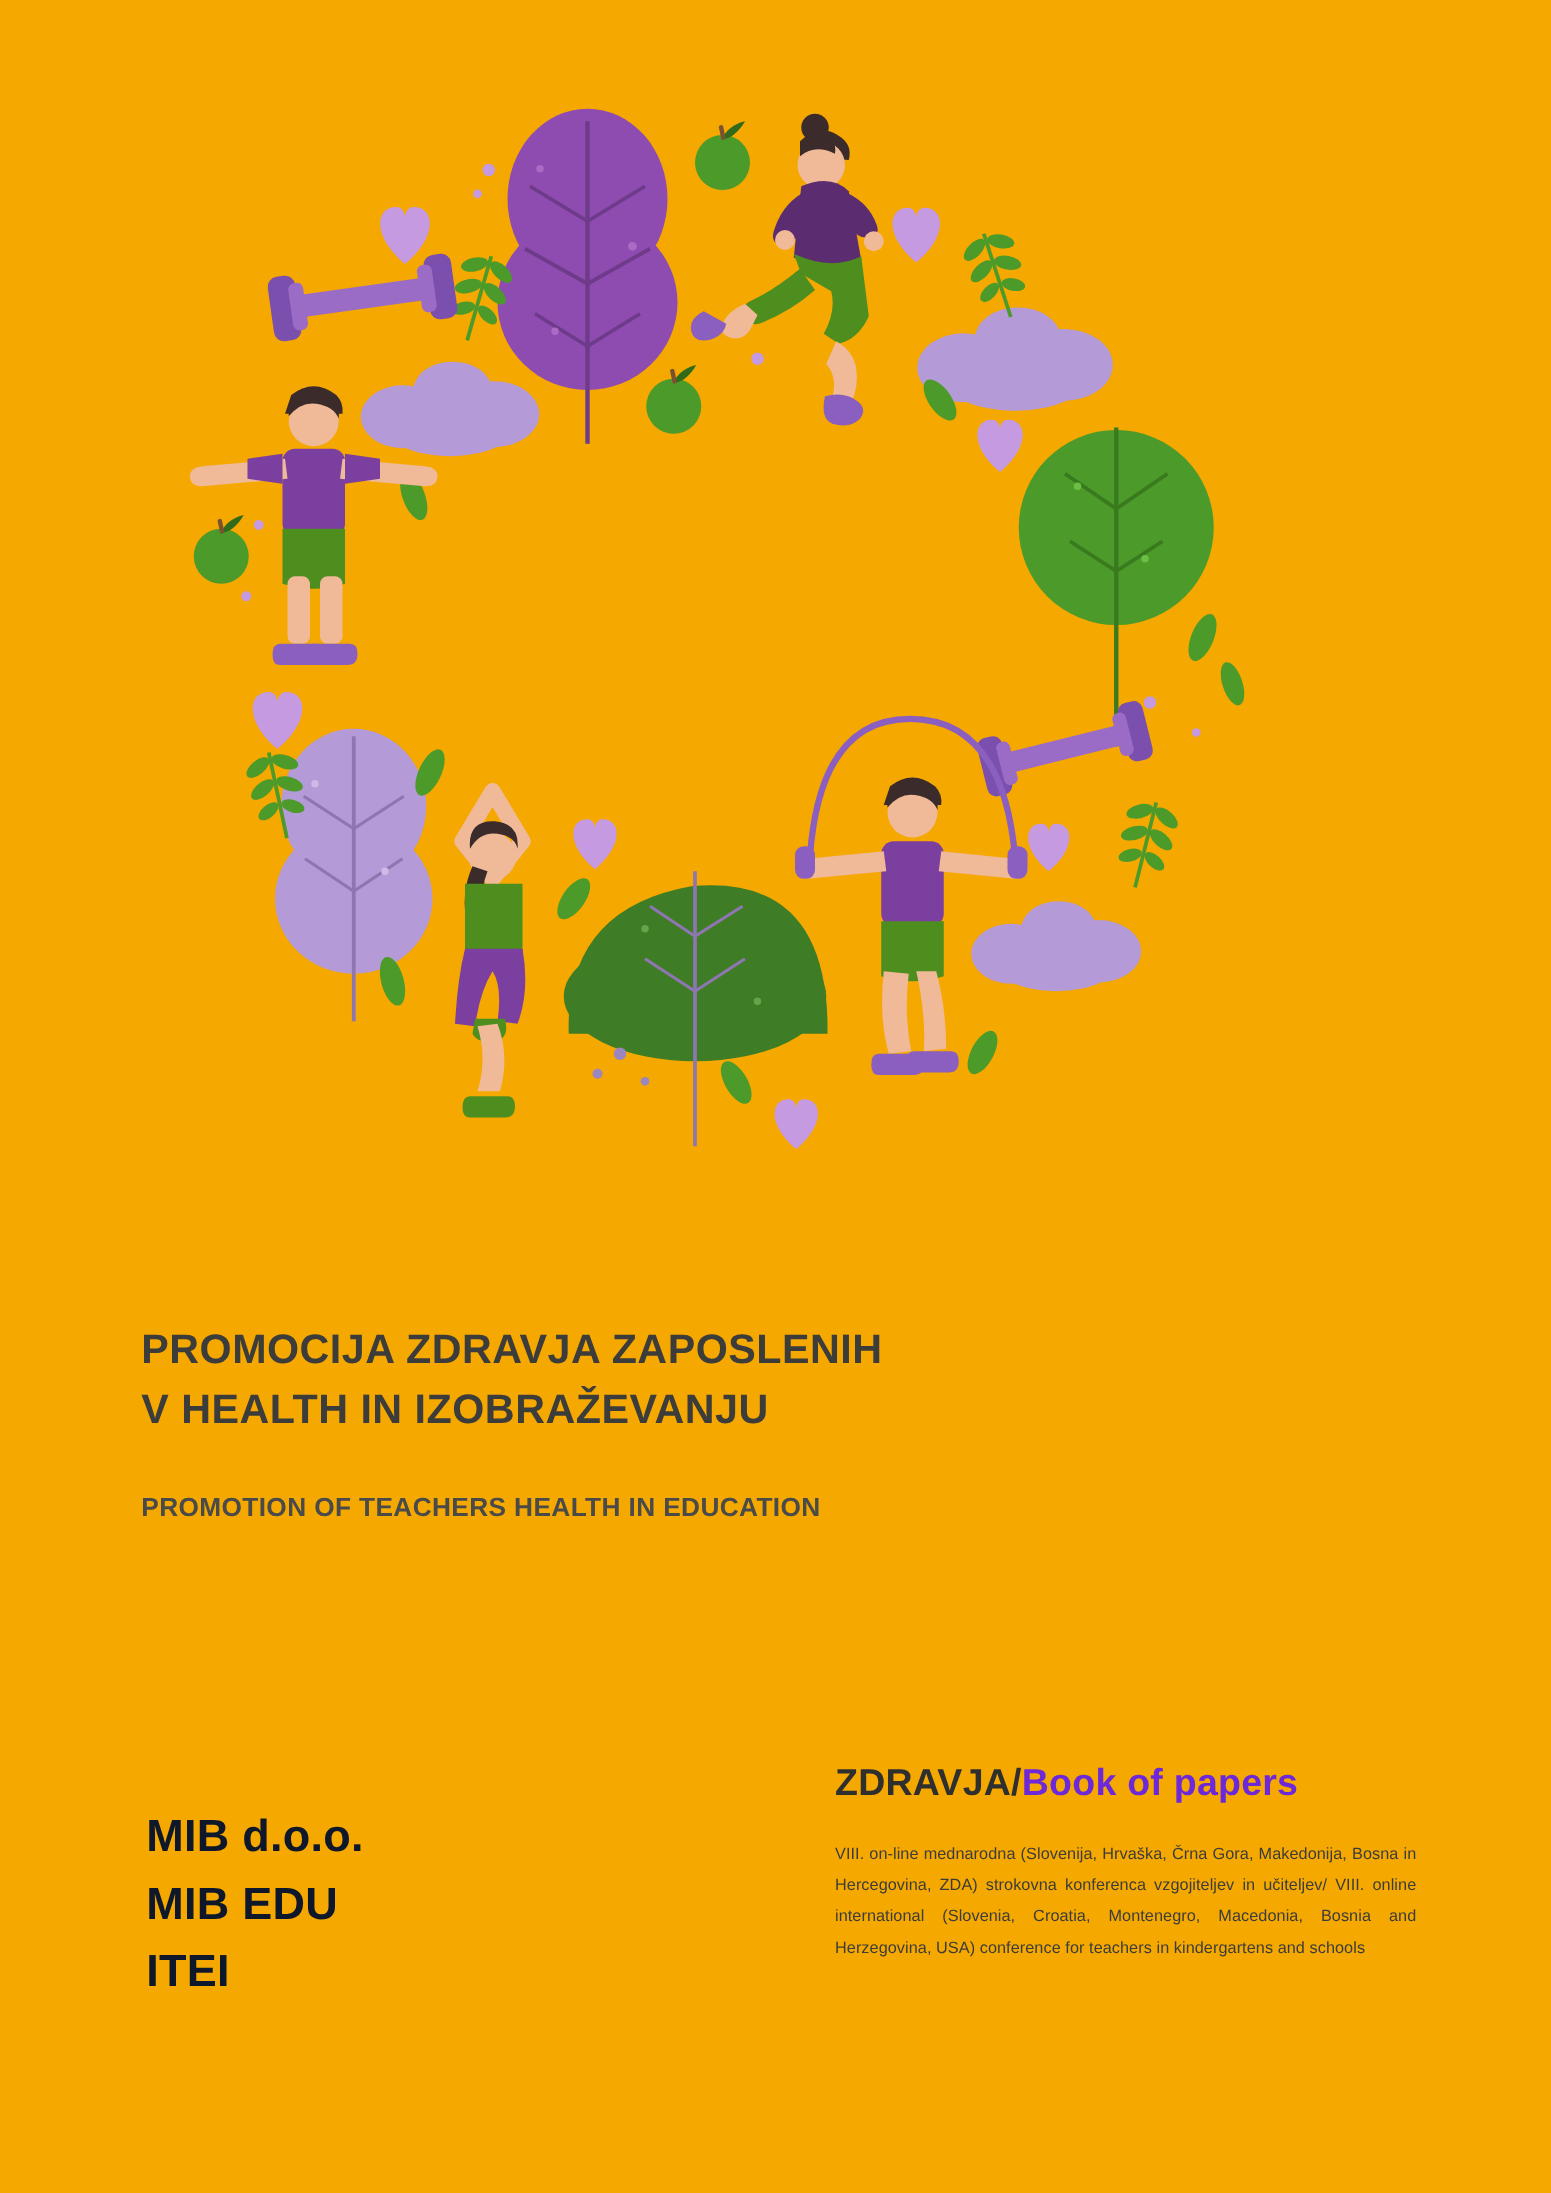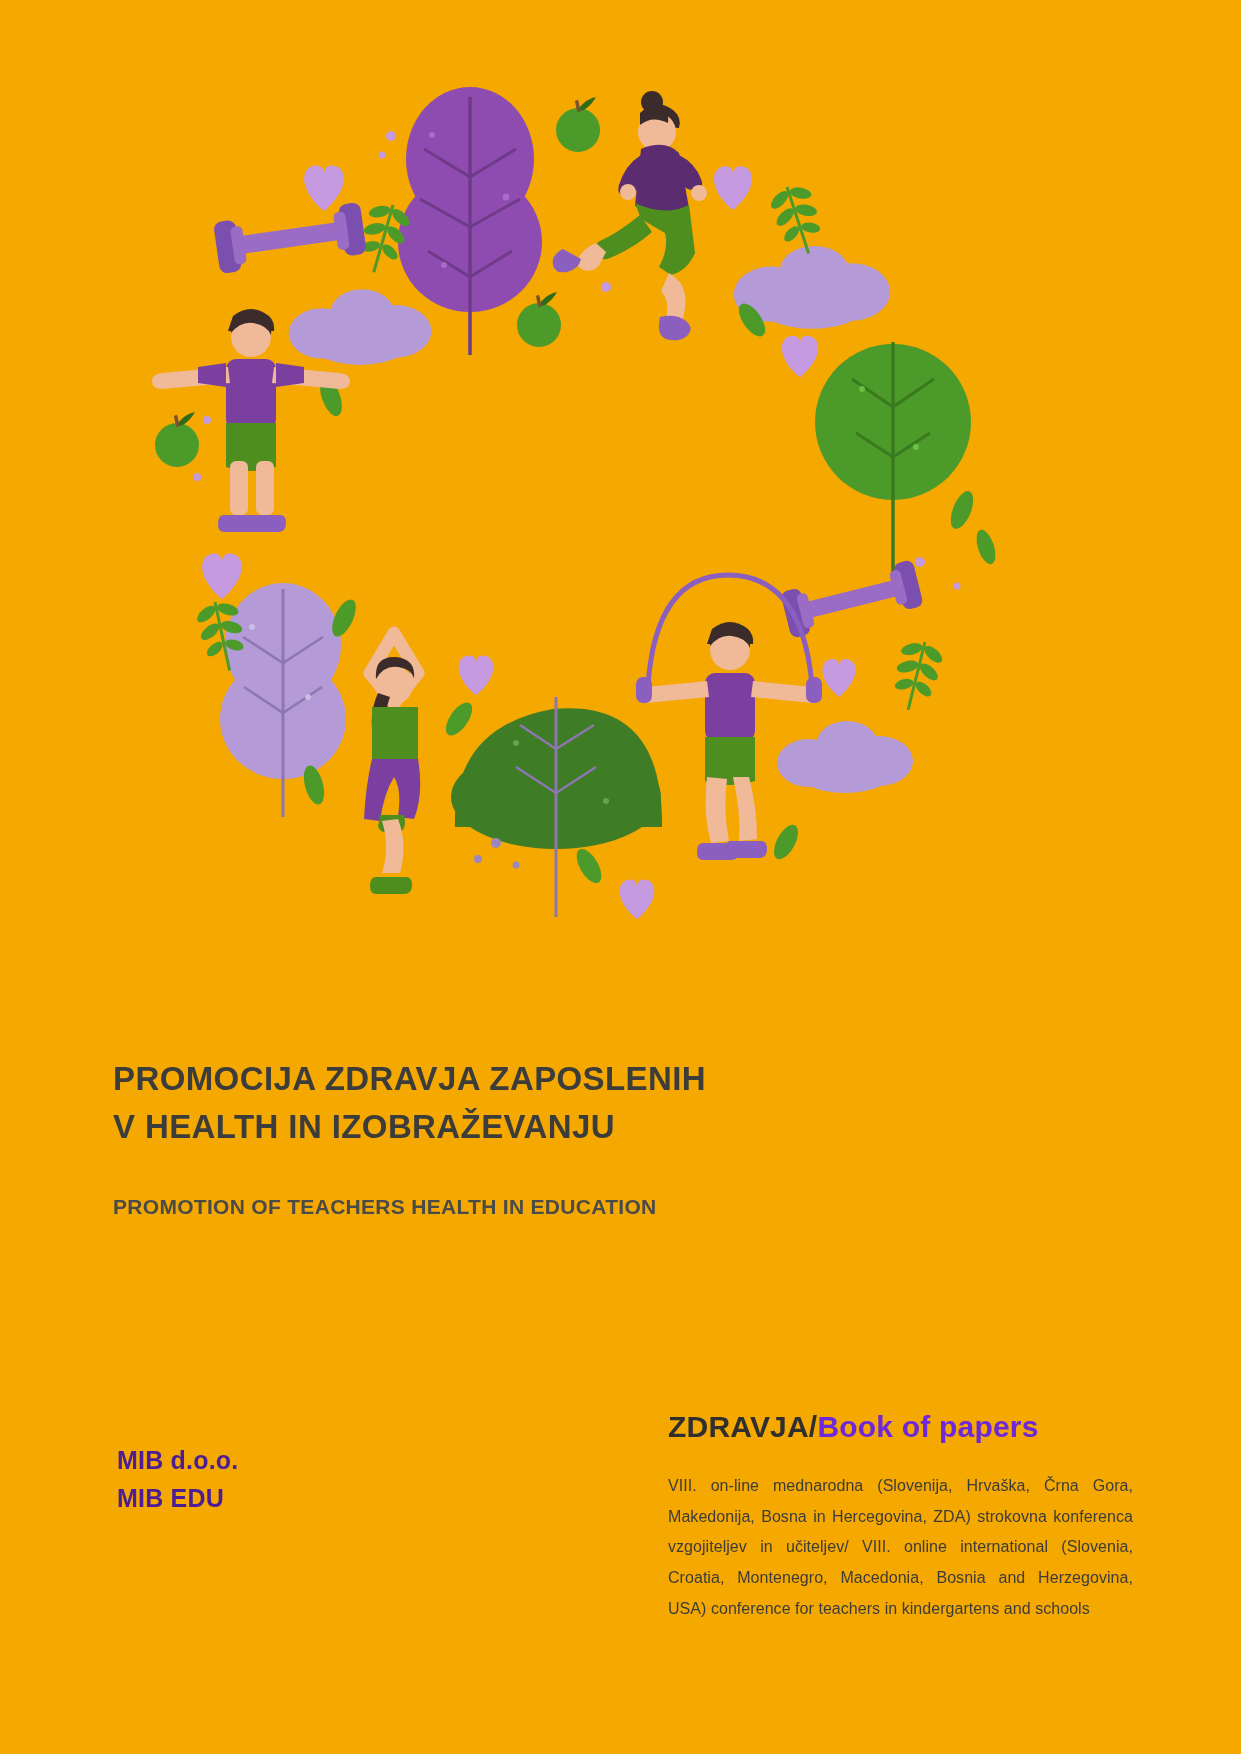--- a/index.html
+++ b/index.html
@@ -61,23 +61,23 @@
   }
 
   
   .publishers {
     position: absolute;
     left: 117px;
     top: 1405px;
     width: 400px;
   }
   .publishers div {
-    font-size: 25px;
+    font-size: 36px;
     font-weight: bold;
-    color: #4c1d95;
+    color: #0f172a;
     line-height: 1.50;
     letter-spacing: 0.2px;
   }
 
   
   .rightcol {
     position: absolute;
     left: 668px;
     top: 1373px;
     width: 465px;
@@ -85,21 +85,21 @@
   .zbornik {
     font-size: 30px;
     font-weight: bold;
     letter-spacing: 0.2px;
     margin-bottom: 27px;
     white-space: nowrap;
   }
   .zbornik .z-dark { color: #2F2F2E; }
   .zbornik .z-grey { color: #6d28d9; }
   .blurb {
-    font-size: 16px;
+    font-size: 13px;
     color: #3C3C3B;
     line-height: 1.92;
     text-align: justify;
     letter-spacing: 0.05px;
   }
 </style>
 </head>
 <body>
 
 <div class="page">
@@ -345,20 +345,21 @@
     <h1 class="title-main">
       <span>PROMOCIJA ZDRAVJA ZAPOSLENIH</span><br>
       <span>V HEALTH IN IZOBRAŽEVANJU</span>
     </h1>
     <h2 class="title-sub">PROMOTION OF TEACHERS HEALTH IN EDUCATION</h2>
   </div>
 
   <div class="publishers">
     <div>MIB d.o.o.</div>
     <div>MIB EDU</div>
+    <div>ITEI</div>
   </div>
 
   <div class="rightcol">
     <div class="zbornik">
       <span class="z-dark">ZDRAVJA/</span><span class="z-grey">Book of papers</span>
     </div>
     <div class="blurb">VIII. on-line mednarodna (Slovenija, Hrvaška, Črna Gora, Makedonija, Bosna in Hercegovina, ZDA) strokovna konferenca vzgojiteljev in učiteljev/ VIII. online international (Slovenia, Croatia, Montenegro, Macedonia, Bosnia and Herzegovina, USA) conference for teachers in kindergartens and schools</div>
   </div>
 
 </div>

